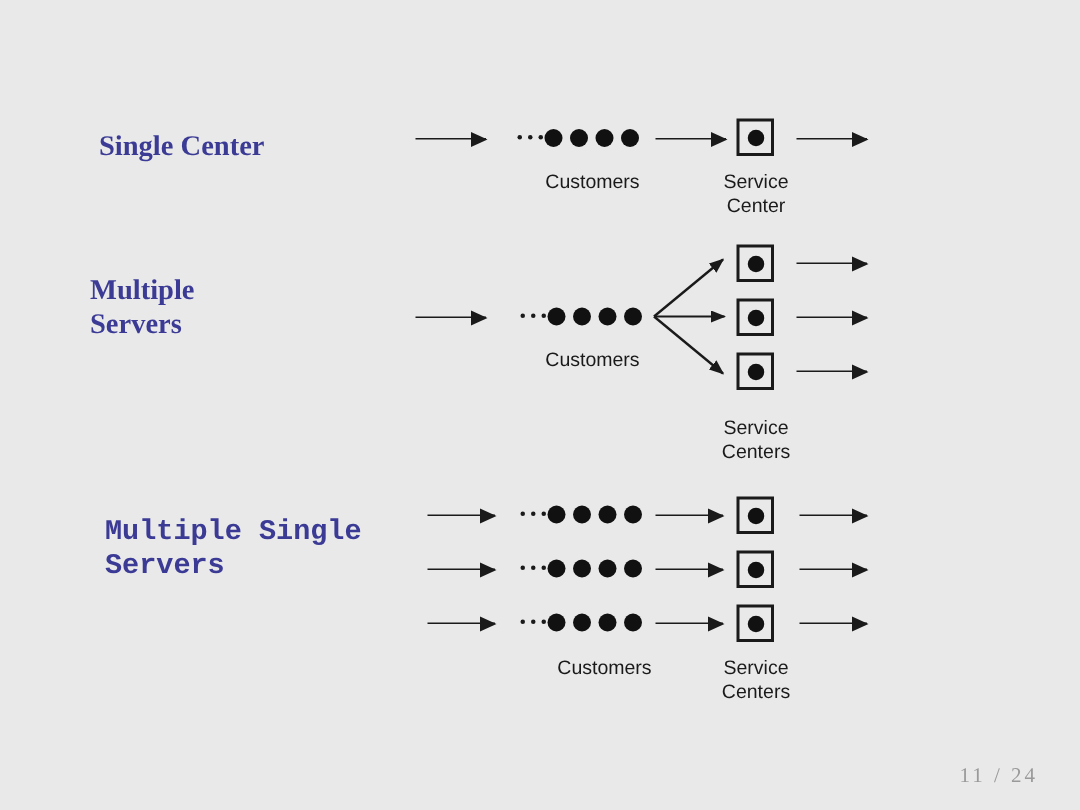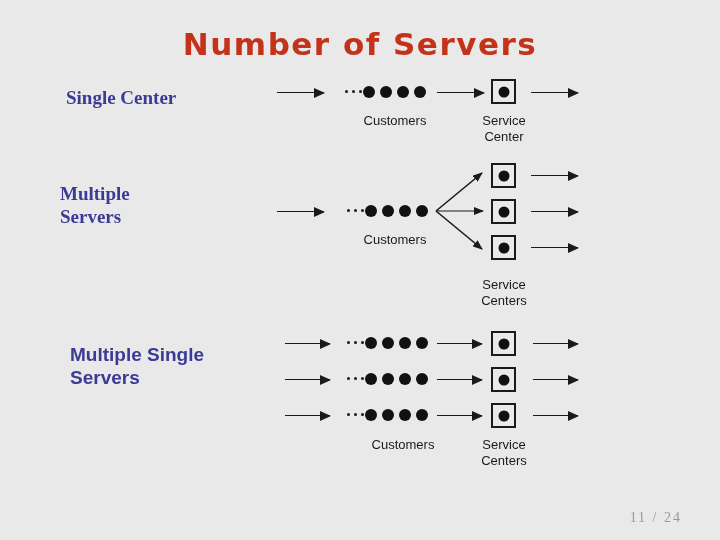--- a/index.html
+++ b/index.html
@@ -44,21 +44,21 @@
     color: #3b3b96;
     line-height: 1.22;
     white-space: pre-line;
   }
   .section-label.serif {
     font-family: "Liberation Serif", serif;
     font-weight: bold;
     font-size: 19px;
   }
   .section-label.sans {
-    font-family: Liberation Sans, sans-serif;
+    font-family: Liberation Mono, monospace;
     font-weight: bold;
     font-size: 19px;
   }
 
   #label-single   { left: 66px; top: 86px; }
   #label-multiple { left: 60px; top: 182px; }
   #label-msingle  { left: 70px; top: 343px; }
 
   
   .diagram {
@@ -146,34 +146,33 @@
     font-size: 13px;
     color: #1a1a1a;
     line-height: 1.25;
     white-space: pre-line;
     text-align: center;
   }
 
   
   .page-counter {
     position: absolute;
-    right: 38px;
+    right: 28px;
     bottom: 14px;
     font-family: "Liberation Serif", serif;
     font-size: 14px;
     color: #9a9a9a;
     letter-spacing: 2px;
   }
 </style>
 </head>
 <body>
 
 <div class="slide">
 
-  <div class="slide-title">Number of Servers</div>
 
   <div class="section-label serif" id="label-single">Single Center</div>
 
   <div class="section-label serif" id="label-multiple">Multiple
 Servers</div>
 
   <div class="section-label sans" id="label-msingle">Multiple Single
 Servers</div>
 
   <div class="diagram">

